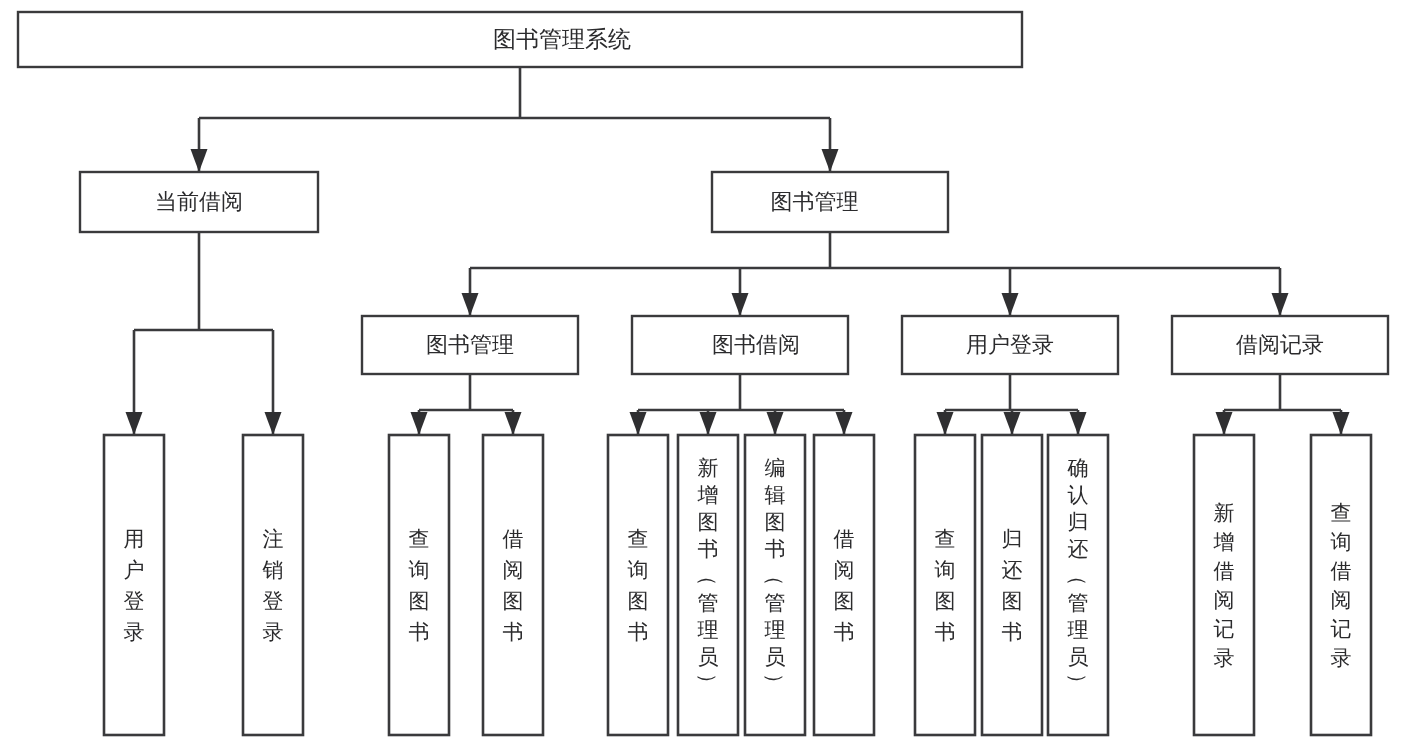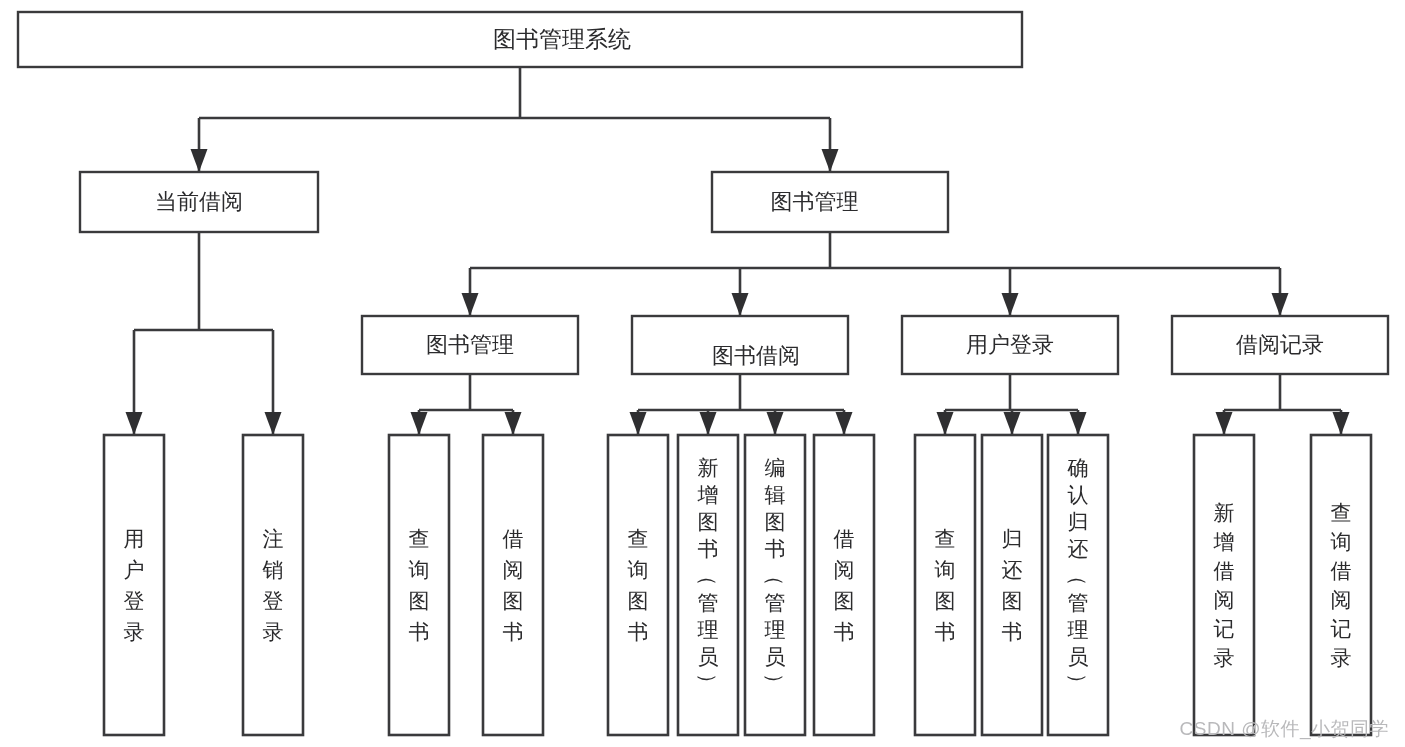--- a/index.html
+++ b/index.html
@@ -169,21 +169,21 @@
         <rect x="1194" y="435" width="60" height="300" class="node-box leaf"></rect>
         <rect x="1311" y="435" width="60" height="300" class="node-box leaf"></rect>
       </g>
   </svg>
 
   <div id="labels-layer">
       <div class="horiz-text" style="left: 18px; top: 12px; width: 1088px; height: 55px; font-size: 23px;">图书管理系统</div>
       <div class="horiz-text" style="left: 80px; top: 172px; width: 238px; height: 60px; font-size: 22px;">当前借阅</div>
       <div class="horiz-text" style="left: 712px; top: 172px; width: 205px; height: 60px; font-size: 22px;">图书管理</div>
       <div class="horiz-text" style="left: 362px; top: 316px; width: 216px; height: 58px; font-size: 22px;">图书管理</div>
-      <div class="horiz-text" style="left: 632px; top: 327px; width: 248px; height: 58px; font-size: 22px;">图书借阅</div>
+      <div class="horiz-text" style="left: 632px; top: 316px; width: 248px; height: 58px; font-size: 22px;">图书借阅</div>
       <div class="horiz-text" style="left: 902px; top: 316px; width: 216px; height: 58px; font-size: 22px;">用户登录</div>
       <div class="horiz-text" style="left: 1172px; top: 316px; width: 216px; height: 58px; font-size: 22px; border-radius: 25px;">借阅记录</div>
       <div class="vert-text-wrap" style="left: 104px; top: 523px; width: 60px; font-size: 21px;">
         <span class="vert-char" style="height: 31px; line-height: 31px;">用</span>
         <span class="vert-char" style="height: 31px; line-height: 31px;">户</span>
         <span class="vert-char" style="height: 31px; line-height: 31px;">登</span>
         <span class="vert-char" style="height: 31px; line-height: 31px;">录</span>
       </div>
       <div class="vert-text-wrap" style="left: 243px; top: 523px; width: 60px; font-size: 21px;">
         <span class="vert-char" style="height: 31px; line-height: 31px;">注</span>
@@ -271,14 +271,13 @@
       <div class="vert-text-wrap" style="left: 1311px; top: 498px; width: 60px; font-size: 21px;">
         <span class="vert-char" style="height: 29px; line-height: 29px;">查</span>
         <span class="vert-char" style="height: 29px; line-height: 29px;">询</span>
         <span class="vert-char" style="height: 29px; line-height: 29px;">借</span>
         <span class="vert-char" style="height: 29px; line-height: 29px;">阅</span>
         <span class="vert-char" style="height: 29px; line-height: 29px;">记</span>
         <span class="vert-char" style="height: 29px; line-height: 29px;">录</span>
       </div>
     </div>
 
-  <div id="watermark">CSDN @软件_小贺同学</div>
 </div>
 
 </body></html>

